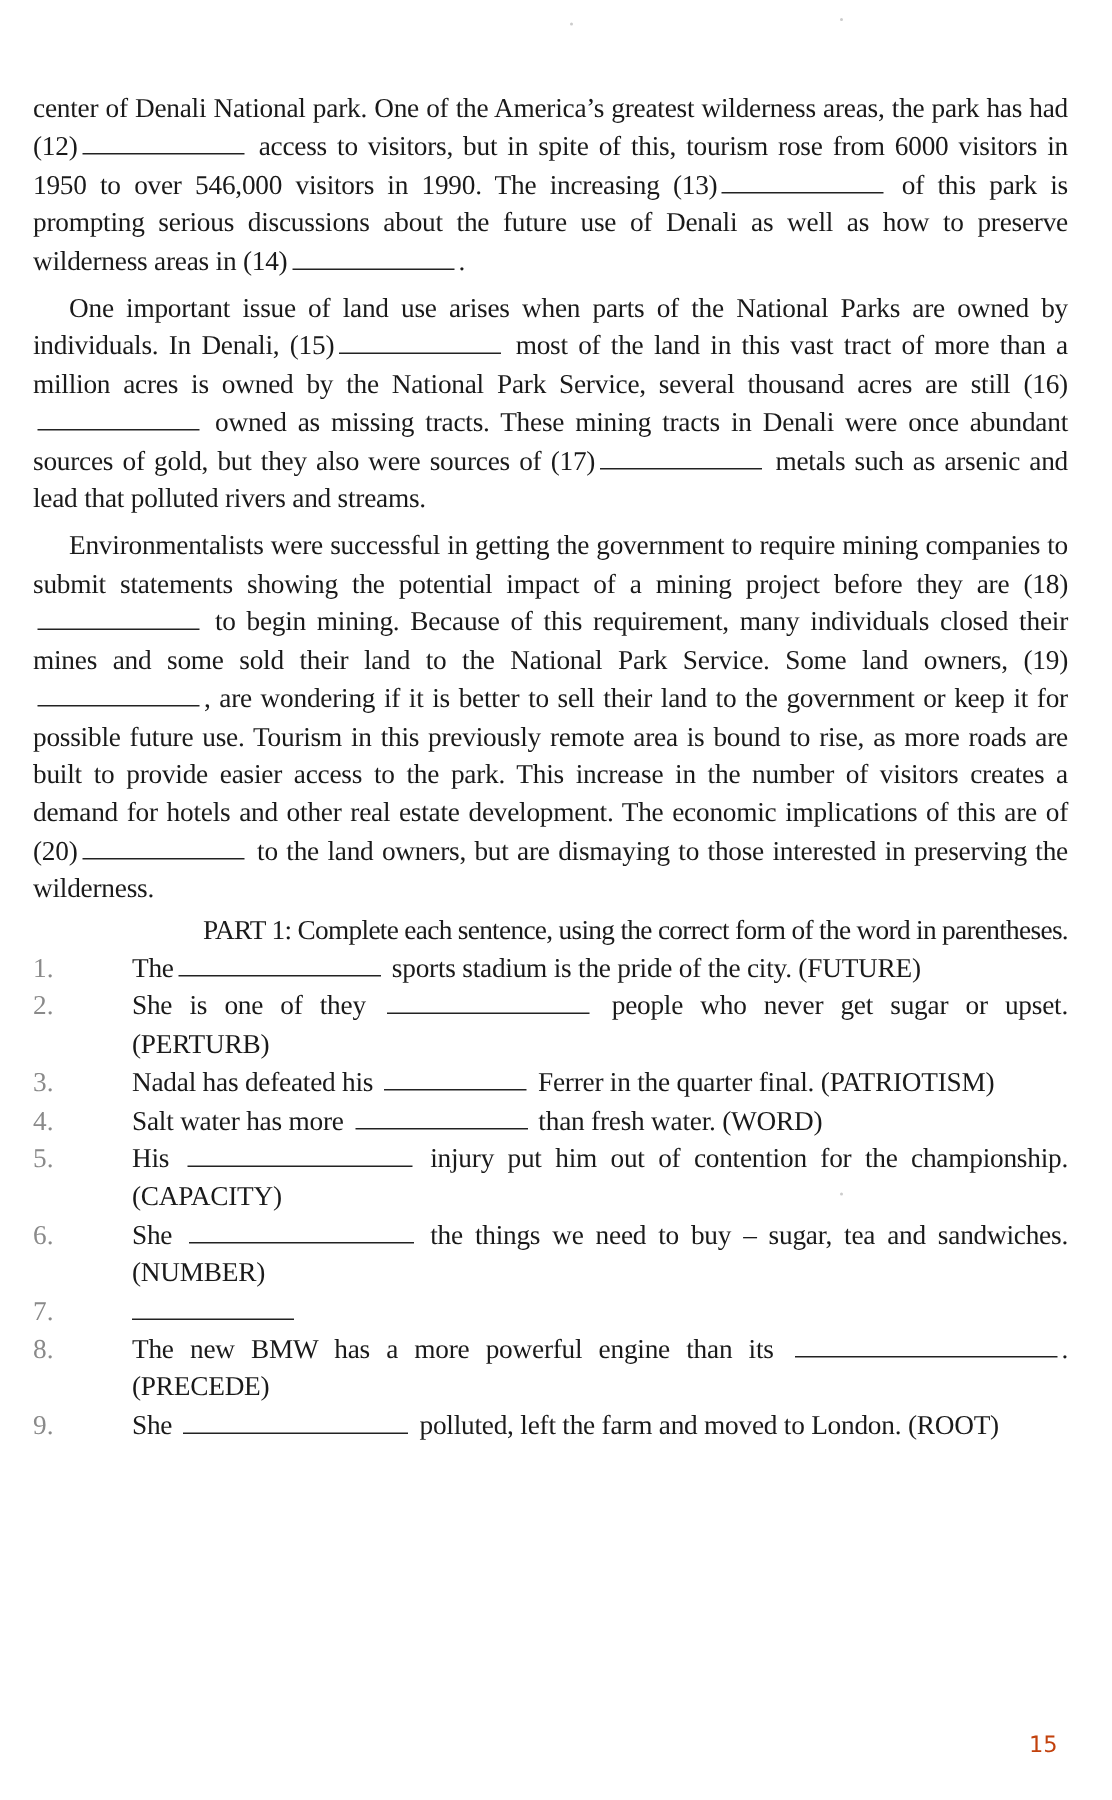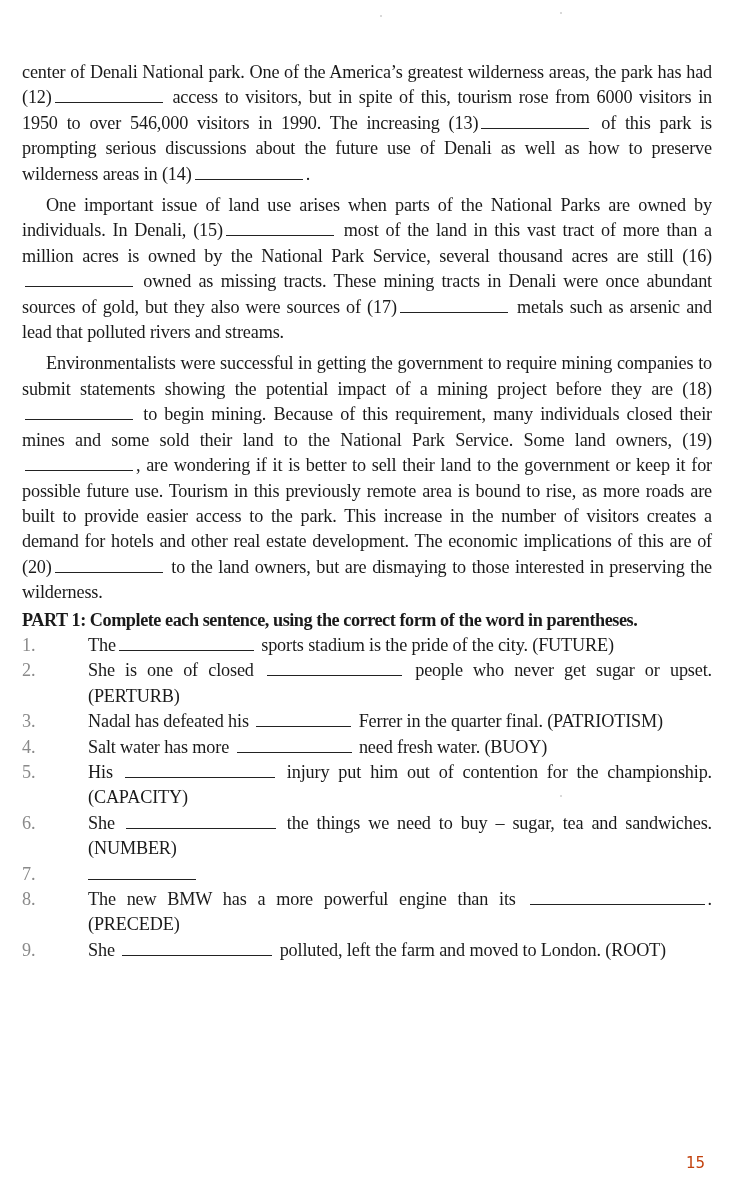--- a/index.html
+++ b/index.html
@@ -42,25 +42,26 @@
     .b-md { width: 115px; }
     .b-lg { width: 135px; }
     .b-xl { width: 150px; }
     .section-heading {
       font-weight: bold;
       margin: 10px 0 0 0;
       font-size: 18.2px;
       letter-spacing: -0.1px;
     }
     .part-heading {
-      font-weight: bold;
+      font-weight: normal;
       margin: 2px 0 0 0;
       font-size: 18.2px;
       letter-spacing: -0.45px;
       white-space: nowrap;
+      text-align: right;
     }
     .items {
       list-style: none;
       margin: 0;
       padding: 0;
     }
     .item {
       display: flex;
       align-items: flex-start;
     }
@@ -104,29 +105,29 @@
 
   <div class="part-heading">PART 1: Complete each sentence, using the correct form of the word in parentheses.</div>
 
   <ul class="items">
     <li class="item">
       <span class="item-num">1.</span>
       <span class="item-text"><span>The</span><span class="blank b-lg"></span> <span>sports stadium is the pride of the city. (FUTURE)</span></span>
     </li>
     <li class="item">
       <span class="item-num">2.</span>
-      <span class="item-text"><span>She is one of closed</span> <span class="blank b-lg"></span> <span>people who never get sugar or upset. (PERTURB)</span></span>
+      <span class="item-text"><span>She is one of they</span> <span class="blank b-lg"></span> <span>people who never get sugar or upset. (PERTURB)</span></span>
     </li>
     <li class="item">
       <span class="item-num">3.</span>
       <span class="item-text"><span>Nadal has defeated his</span> <span class="blank b-sm"></span> <span>Ferrer in the quarter final. (PATRIOTISM)</span></span>
     </li>
     <li class="item">
       <span class="item-num">4.</span>
-      <span class="item-text"><span>Salt water has more</span> <span class="blank b-md"></span> <span>need fresh water. (BUOY)</span></span>
+      <span class="item-text"><span>Salt water has more</span> <span class="blank b-md"></span> <span>than fresh water. (WORD)</span></span>
     </li>
     <li class="item">
       <span class="item-num">5.</span>
       <span class="item-text"><span>His</span> <span class="blank b-xl"></span> <span>injury put him out of contention for the championship. (CAPACITY)</span></span>
     </li>
     <li class="item">
       <span class="item-num">6.</span>
       <span class="item-text"><span>She</span> <span class="blank b-xl"></span> <span>the things we need to buy – sugar, tea and sandwiches. (NUMBER)</span></span>
     </li>
     <li class="item">

